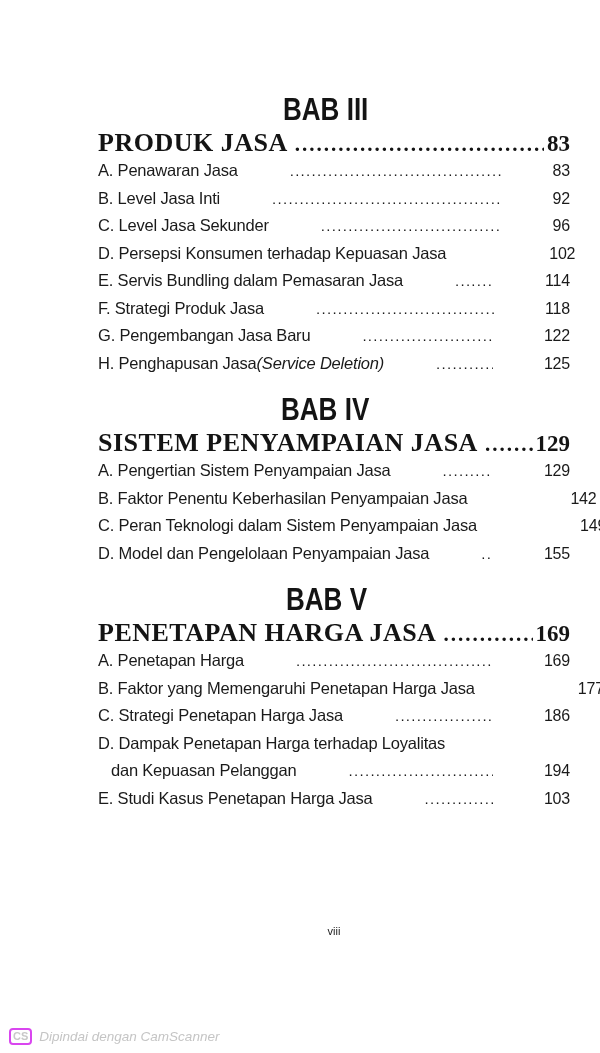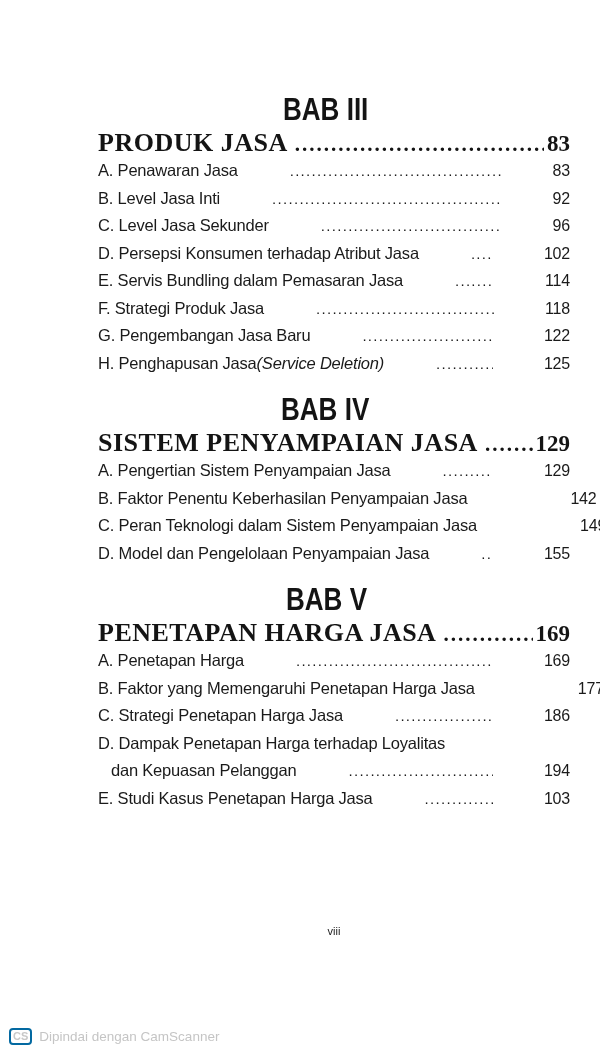--- a/index.html
+++ b/index.html
@@ -94,29 +94,29 @@
     bottom: 0;
     height: 33px;
     display: flex;
     align-items: center;
     gap: 7px;
     padding-left: 9px;
     background: #ffffff;
   }
   .cs-badge {
     display: inline-block;
-    border: 2px solid #0369a1;
+    border: 2px solid #d946ef;
     border-radius: 4px;
     color: #c8c8c8;
     font-size: 11px;
     font-weight: bold;
     line-height: 13px;
     padding: 0 2px;
   }
-  .cs-text { color: #c5c5c5; font-size: 13.5px; }
+  .cs-text { color: #c5c5c5; font-size: 13.5px; font-style: italic; }
 </style>
 </head>
 <body>
 
 <main class="toc">
   <section class="toc-section">
     <h2 class="bab"><span class="bab-inner">BAB III</span></h2>
     <div class="ct-row">
       <span class="ct-label">PRODUK JASA</span>
       <span class="ct-dots">........................................................................................................................</span>
@@ -135,21 +135,21 @@
     <span class="e-page">92</span>
   </div>
 
   <div class="e-row">
     <span class="e-label"><span class="e-text">C. Level Jasa Sekunder</span><span class="e-italic"></span></span>
     <span class="e-dots">....................................................................................................................................................................................................................................................................</span>
     <span class="e-page">96</span>
   </div>
 
   <div class="e-row">
-    <span class="e-label"><span class="e-text">D. Persepsi Konsumen terhadap Atribut Jasa</span><span class="e-italic"></span></span>
+    <span class="e-label"><span class="e-text">D. Persepsi Konsumen terhadap Kepuasan Jasa</span><span class="e-italic"></span></span>
     <span class="e-dots">....................................................................................................................................................................................................................................................................</span>
     <span class="e-page">102</span>
   </div>
 
   <div class="e-row">
     <span class="e-label"><span class="e-text">E. Servis Bundling dalam Pemasaran Jasa</span><span class="e-italic"></span></span>
     <span class="e-dots">....................................................................................................................................................................................................................................................................</span>
     <span class="e-page">114</span>
   </div>
 

